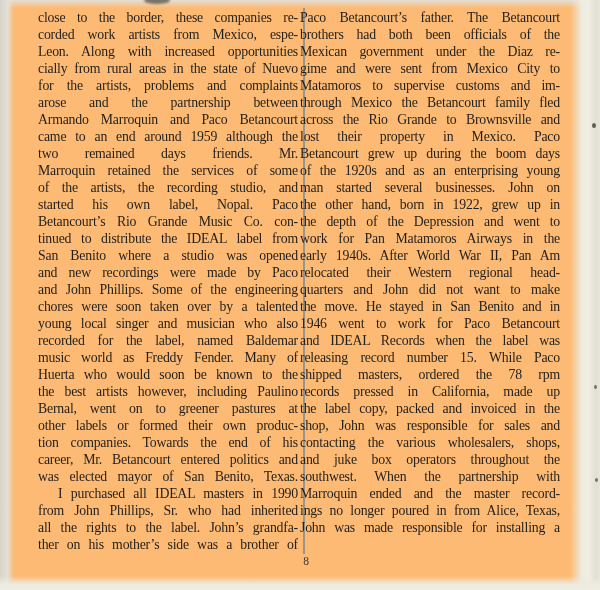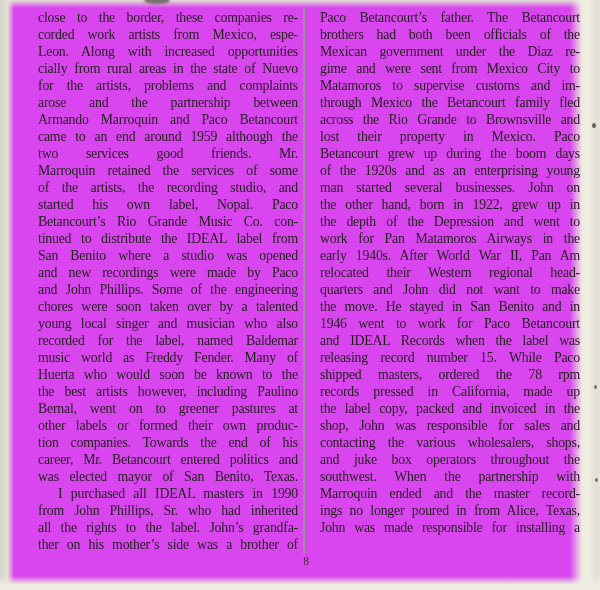--- a/index.html
+++ b/index.html
@@ -6,21 +6,21 @@
     margin: 0;
     padding: 0;
     width: 600px;
     height: 590px;
     overflow: hidden;
   }
   .page {
     position: relative;
     width: 600px;
     height: 590px;
-    background: #d946ef;
+    background: #fdba74;
     font-family: "Liberation Serif", "DejaVu Serif", serif;
     color: #211f1b;
   }
   
   .edge-left {
     position: absolute; left: 0; top: 0; width: 14px; height: 590px;
     background: linear-gradient(90deg, #d7d4c9 0%, #e3e0d5 55%, rgba(233,230,220,0) 100%);
     pointer-events: none;
   }
   .edge-right {
@@ -52,21 +52,21 @@
   .column {
     position: absolute;
     top: 9px;
     width: 260px;
     font-size: 13.8px;
     line-height: 17px;
     letter-spacing: -0.2px;
     word-spacing: -0.8px;
   }
   .column-left  { left: 38px;  }
-  .column-right { left: 320px; }
+  .column-right { left: 300px; }
   .line {
     height: 17px;
     overflow: hidden;
     text-align: justify;
     text-align-last: justify;
     white-space: normal;
   }
   .line.indent { text-indent: 20px; }
 
   .divider {
@@ -96,21 +96,21 @@
 
   <div class="column column-left">
       <div class="line">close to the border, these companies re-</div>
       <div class="line">corded work artists from Mexico, espe-</div>
       <div class="line">Leon. Along with increased opportunities</div>
       <div class="line">cially from rural areas in the state of Nuevo</div>
       <div class="line">for the artists, problems and complaints</div>
       <div class="line">arose and the partnership between</div>
       <div class="line">Armando Marroquin and Paco Betancourt</div>
       <div class="line">came to an end around 1959 although the</div>
-      <div class="line">two services good friends. Mr.</div>
+      <div class="line">two remained days friends. Mr.</div>
       <div class="line">Marroquin retained the services of some</div>
       <div class="line">of the artists, the recording studio, and</div>
       <div class="line">started his own label, Nopal. Paco</div>
       <div class="line">Betancourt’s Rio Grande Music Co. con-</div>
       <div class="line">tinued to distribute the IDEAL label from</div>
       <div class="line">San Benito where a studio was opened</div>
       <div class="line">and new recordings were made by Paco</div>
       <div class="line">and John Phillips. Some of the engineering</div>
       <div class="line">chores were soon taken over by a talented</div>
       <div class="line">young local singer and musician who also</div>

